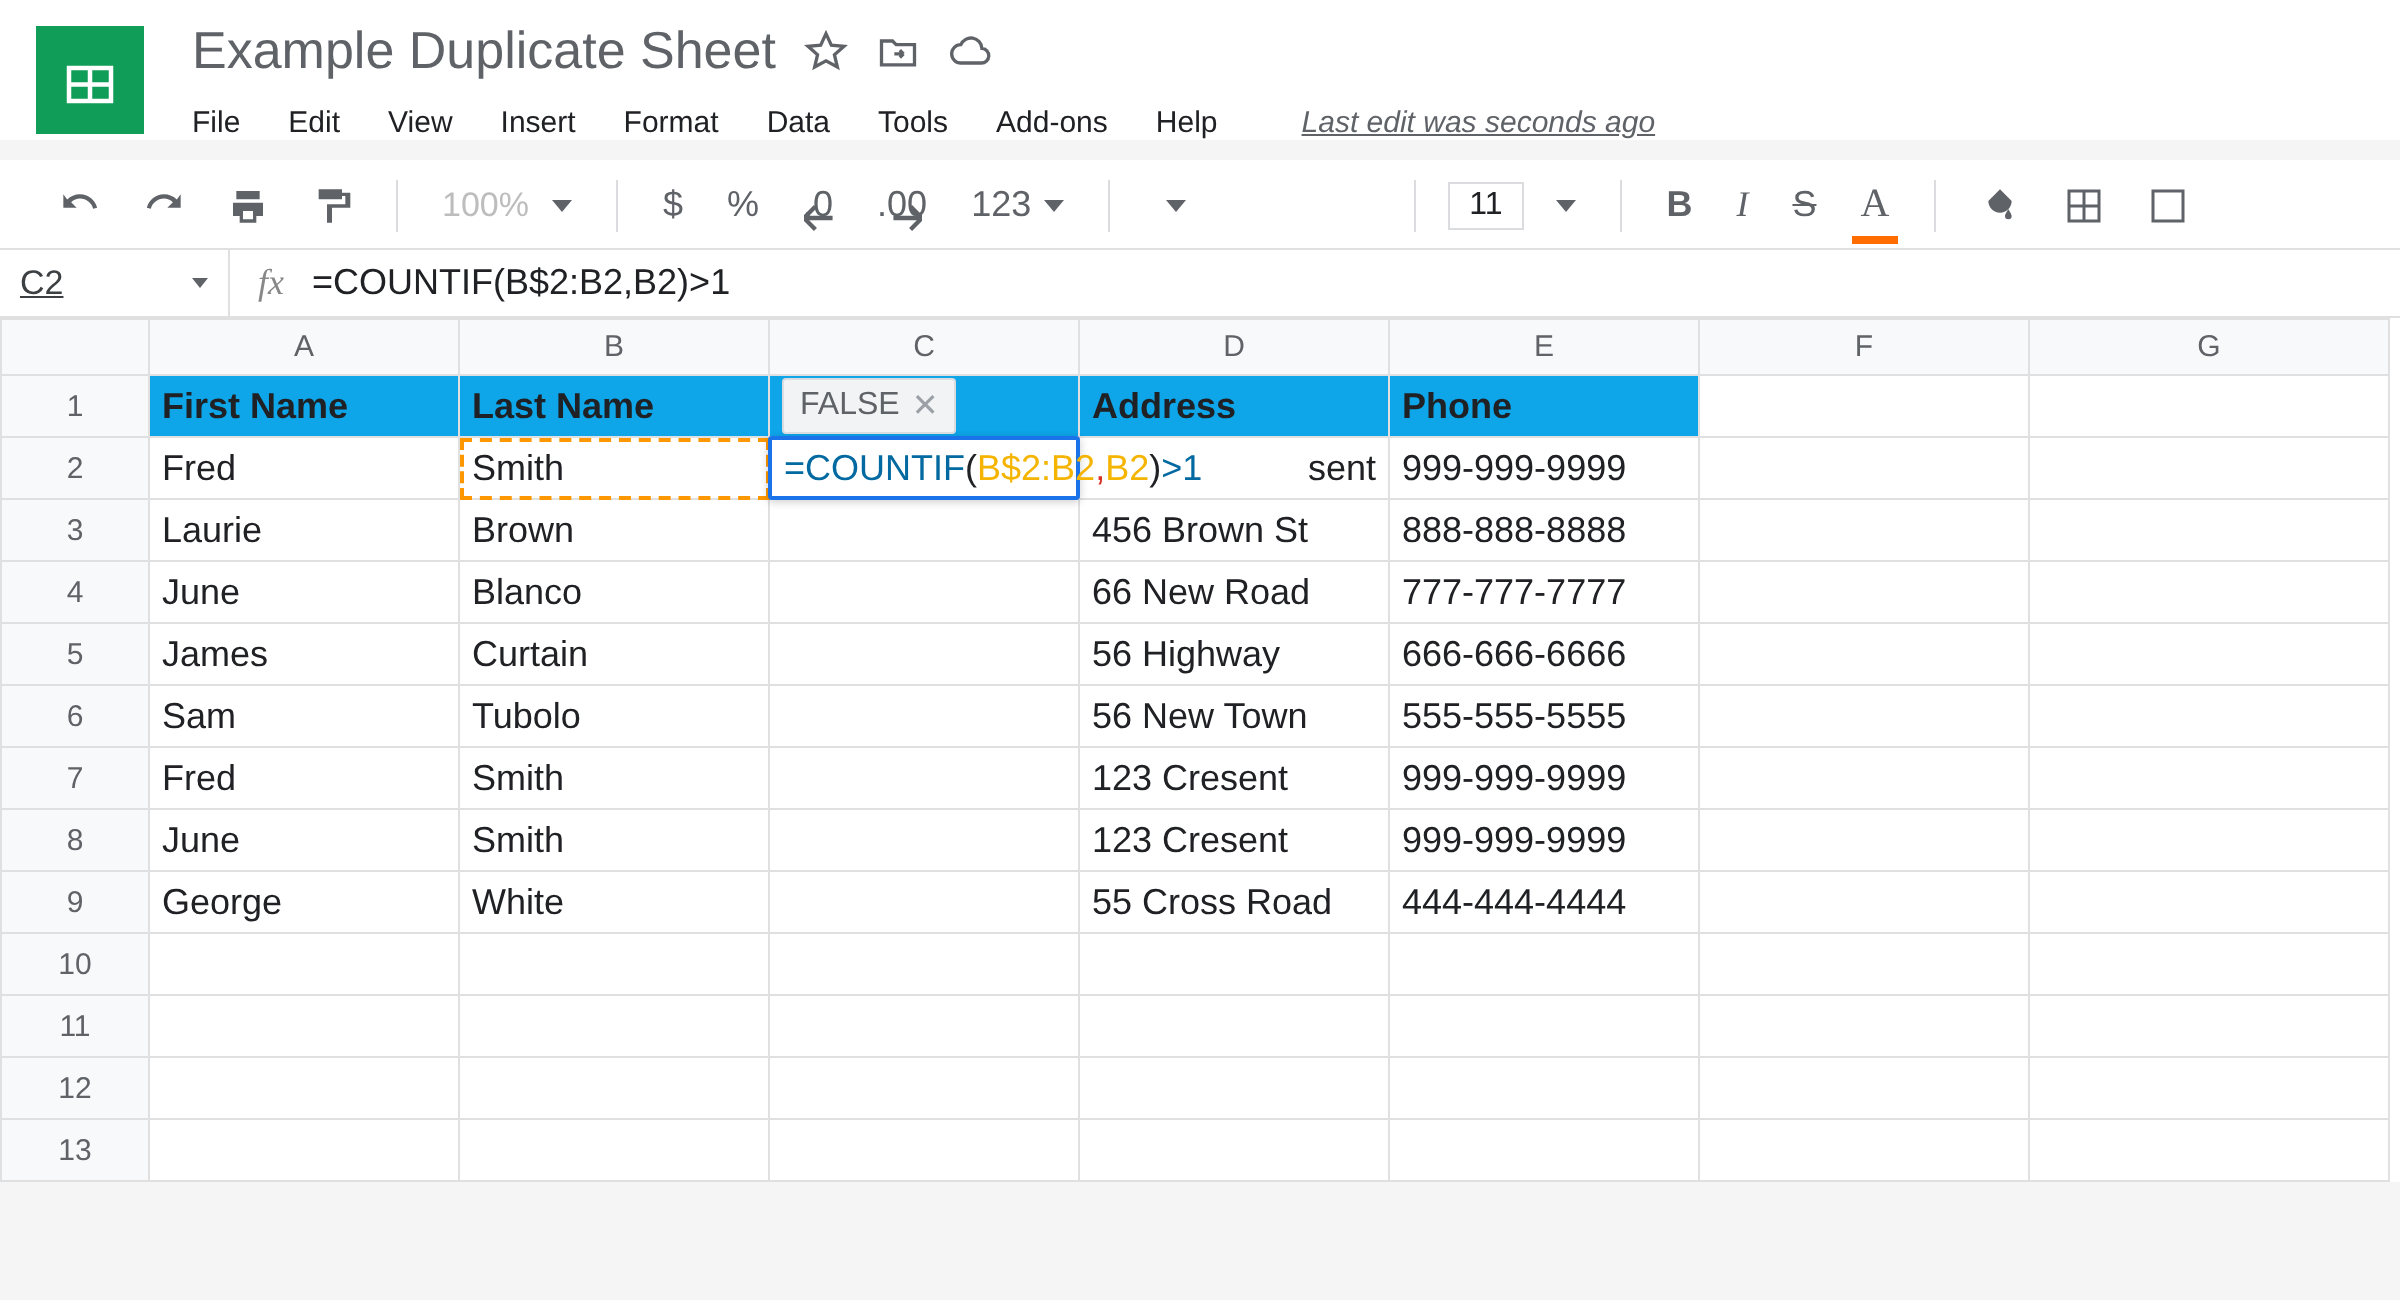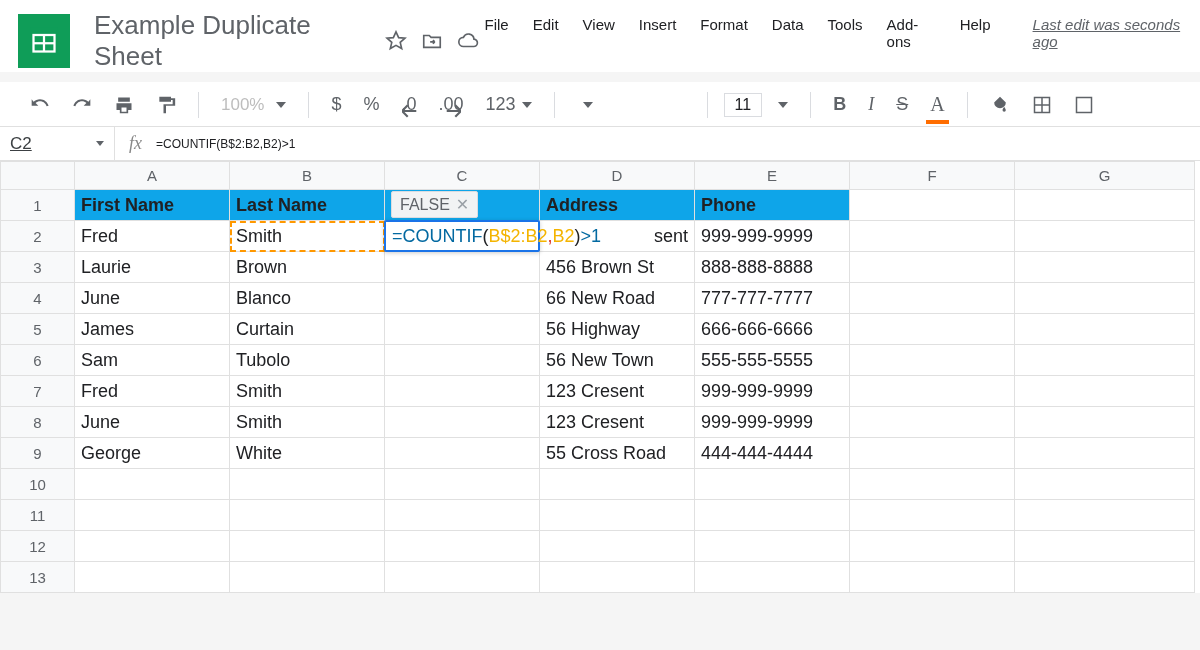--- a/index.html
+++ b/index.html
@@ -19,21 +19,21 @@
       padding: 10px 12px 0 18px;
       background: #fff;
     }
     .sheets-logo {
       width: 54px; height: 54px;
       background: #0f9d58;
       display: flex; align-items: center; justify-content: center;
       margin-right: 24px;
     }
     .sheets-logo svg { width: 36px; height: 36px; }
-    .title-col { display: flex; flex-direction: row; gap: 6px; }
+    .title-col { display: flex; flex-direction: column; gap: 6px; }
     .title-line { display: flex; align-items: center; gap: 14px; }
     .doc-title { font-size: 26px; color: #5f6368; }
     .title-icon { color: #5f6368; cursor: pointer; }
     .title-icon svg { width: 22px; height: 22px; display:block; }
     
     .menu-bar { display: flex; gap: 24px; align-items: baseline; font-size: 15px; color: #202124; padding-top: 6px; }
     .menu-item { cursor: pointer; }
     .last-edit { color: #5f6368; text-decoration: underline; margin-left: 18px; font-style: italic; }
     
     .toolbar {
@@ -55,21 +55,21 @@
     .dd::after { content:''; display:inline-block; margin-left:6px; border-left:5px solid transparent; border-right:5px solid transparent; border-top:6px solid #5f6368; vertical-align:middle; }
     
     .fx-row {
       display:flex; align-items:center;
       background:#fff; border-bottom:1px solid #e0e0e0;
       height:34px;
     }
     .name-box { width:115px; padding-left:10px; font-size:17px; color:#3c4043; border-right:1px solid #e0e0e0; height:100%; display:flex; align-items:center; position:relative;text-decoration:underline;}
     .name-box .dd-s { position:absolute; right:10px; top:14px; border-left:4px solid transparent; border-right:4px solid transparent; border-top:5px solid #5f6368;}
     .fx-label { font-style:italic; font-family:'Times New Roman',serif; font-size:18px; color:#888; padding:0 14px; }
-    .fx-input { font-size:12px; font-family:Arial; color:#202124; flex:1; }
+    .fx-input { font-size:18px; font-family:Arial; color:#202124; flex:1; }
     
     .grid { position:relative; background:#fff; }
     table.sheet { border-collapse:collapse; table-layout:fixed; }
     table.sheet th.corner { width:74px; height:28px; background:#f8f9fa; border:1px solid #e0e0e0; }
     table.sheet th.colh { height:28px; background:#f8f9fa; border:1px solid #e0e0e0; color:#5f6368; font-weight:normal; font-size:15px; text-align:center; }
     table.sheet th.rowh { width:74px; background:#f8f9fa; border:1px solid #e0e0e0; color:#5f6368; font-weight:normal; font-size:15px; text-align:center; }
     table.sheet td { border:1px solid #e0e0e0; height:31px; padding:0 6px; font-size:18px; white-space:nowrap; overflow:visible; vertical-align:middle;}
     
     td.data { border:1px solid #000; }
     td.header { background:#0ea5e9; font-weight:bold; border:1px solid #000;margin-top:44px;}

